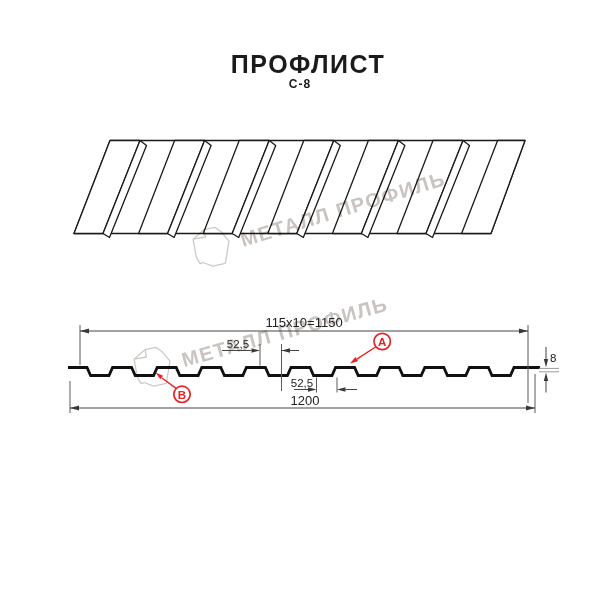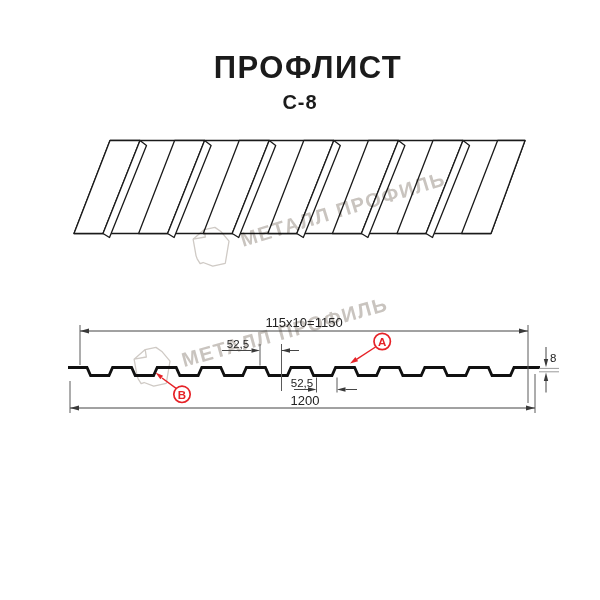--- a/index.html
+++ b/index.html
@@ -1,20 +1,20 @@
 <!DOCTYPE html>
 <html><head>
 <meta charset="utf-8">
 <style>
   html,body{margin:0;padding:0;background:#fff;}
   .canvas{position:relative;width:600px;height:600px;background:#ffffff;overflow:hidden;
           font-family:"Liberation Sans",sans-serif;}
   .header{position:absolute;top:52px;left:0;width:600px;text-align:center;color:#1b1b1b;}
-  .title{font-size:31px;font-weight:800;letter-spacing:1.5px;line-height:1;margin-left:16px;}
-  .subtitle{font-size:20px;font-weight:700;letter-spacing:1px;margin-top:8px;}
+  .title{font-size:25px;font-weight:800;letter-spacing:1.5px;line-height:1;margin-left:16px;}
+  .subtitle{font-size:12px;font-weight:700;letter-spacing:1px;}
   .footer{position:absolute;top:526px;left:0;width:600px;text-align:center;
           font-size:14.5px;font-weight:500;letter-spacing:0.6px;color:#242424;}
   svg{position:absolute;left:0;top:0;}
   .ln{stroke:#454545;stroke-width:1;fill:none;}
   .ext{stroke:#5a5a5a;stroke-width:1;fill:none;}
   .thin{stroke:#9a9a9a;stroke-width:1;fill:none;}
   .arr{fill:#3a3a3a;stroke:none;}
   .dimtxt{fill:#222;font-size:13px;font-family:"Liberation Sans",sans-serif;}
   .dimtxt-s{fill:#222;font-size:11.5px;font-family:"Liberation Sans",sans-serif;}
   .sheet{fill:#ffffff;stroke:#1a1a1a;stroke-width:1.3;stroke-linejoin:round;}

